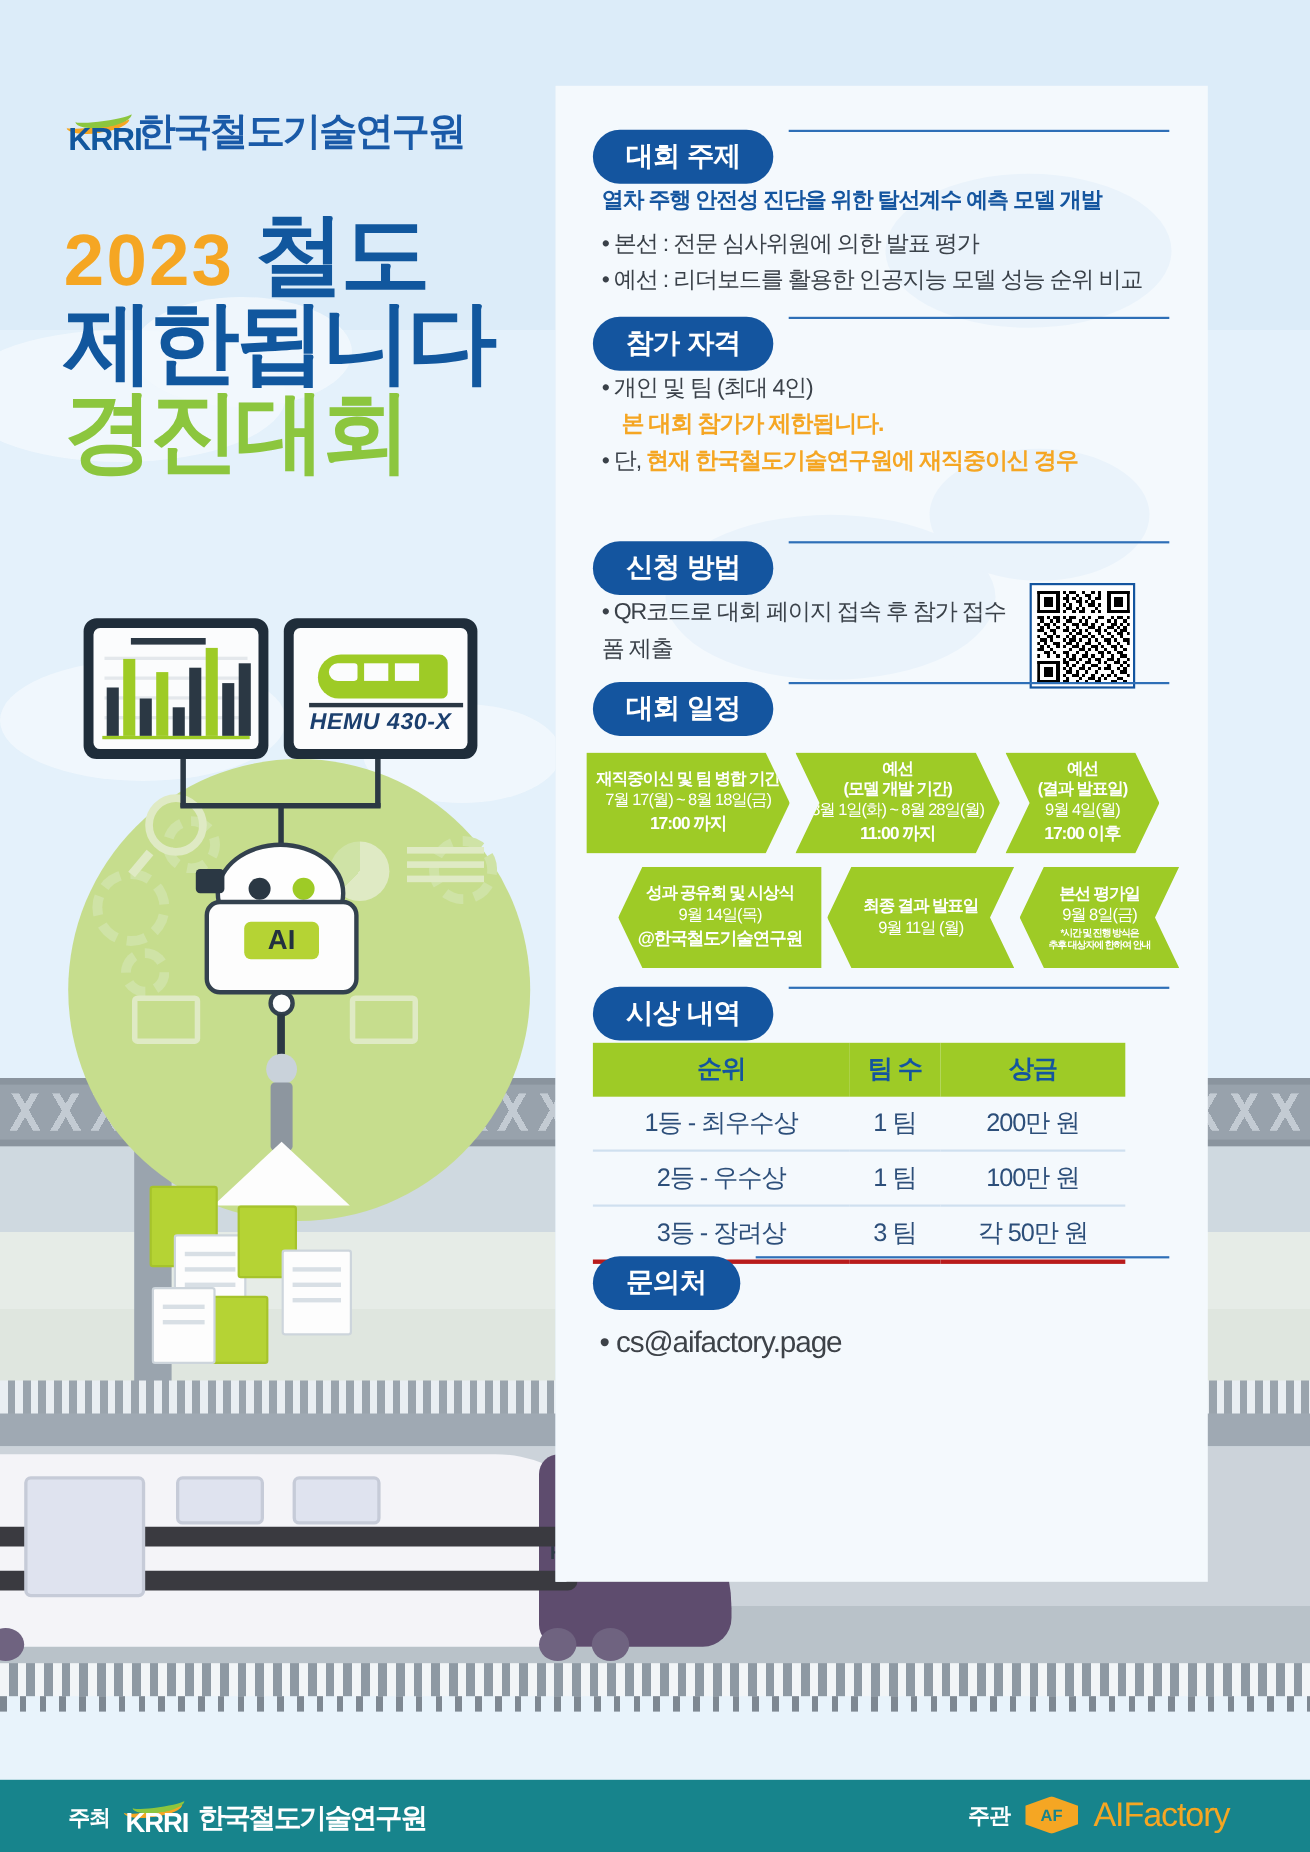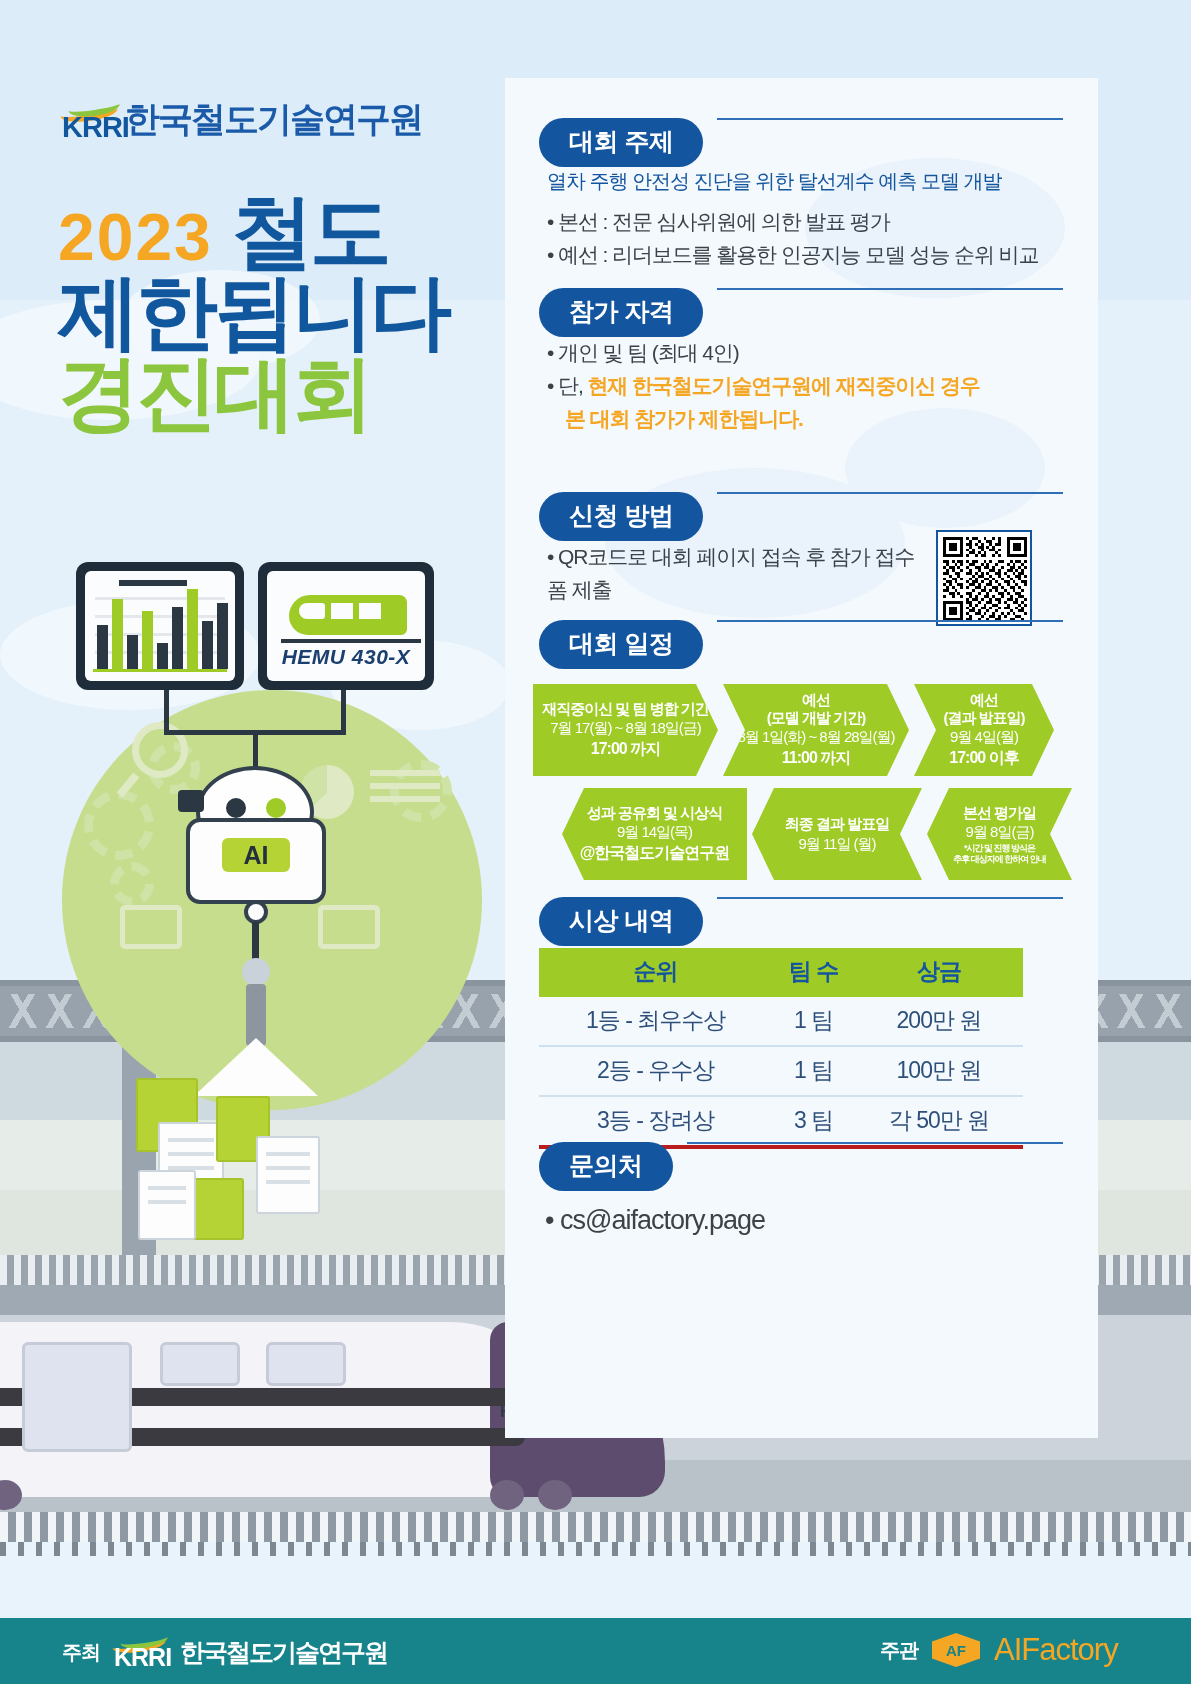--- a/index.html
+++ b/index.html
@@ -96,21 +96,21 @@
            background:#f4f9fd; }
   .panel-edge { position:absolute; left:505px; top:78px; width:10px; height:1360px; background:#dceaf6;}
   .panel-cloud { position:absolute; background:#eaf3fb; border-radius:50%; }
 
   .sec { position:absolute; left:34px; display:flex; width:524px; }
   .pill { background:#14559f; color:#fff; font-weight:bold; font-size:25px;
           border-radius:26px; padding:7px 30px 9px; letter-spacing:-0.5px; white-space:nowrap; }
   .rule { flex:1; height:2px; background:#2e6fb7; margin-left:14px; }
 
   .body-txt { position:absolute; left:42px; width:520px; color:#333b44; }
-  .lead { font-weight:normal; font-size:20px; color:#14559f; letter-spacing:-1px; margin-bottom:10px;}
+  .lead { font-weight:bold; font-size:20px; color:#14559f; letter-spacing:-1px; margin-bottom:10px;}
   .li { font-size:21px; line-height:1.58; letter-spacing:-1.1px; color:#3a4149; }
   .li .orange { color:#f5a623; font-weight:bold; }
 
   
   .qr { position:absolute; left:936px; top:530px; width:96px; height:96px;
         background:#fff; border:2px solid #14559f; padding:5px; }
   .qr svg { display:block; }
 
   
   .chev-row { position:absolute; left:533px; display:flex; gap:5px; }
@@ -322,22 +322,22 @@
     <div class="li">• <span>본선 : 전문 심사위원에 의한 발표 평가</span></div>
     <div class="li">• <span>예선 : 리더보드를 활용한 인공지능 모델 성능 순위 비교</span></div>
   </div>
 
   <div class="sec" style="top:288px;left:539px;">
     <div class="pill">참가 자격</div>
     <div class="rule"></div>
   </div>
   <div class="body-txt" style="top:336px;left:547px;">
     <div class="li">• <span>개인 및 팀 (최대 4인)</span></div>
+    <div class="li" style="padding-left:18px;"><span class="orange">본 대회 참가가 제한됩니다.</span></div>
     <div class="li">• <span>단, </span><span class="orange">현재 한국철도기술연구원에 재직중이신 경우</span></div>
-    <div class="li" style="padding-left:18px;"><span class="orange">본 대회 참가가 제한됩니다.</span></div>
   </div>
 
   <div class="sec" style="top:492px;left:539px;">
     <div class="pill">신청 방법</div>
     <div class="rule"></div>
   </div>
   <div class="body-txt" style="top:540px;left:547px;width:380px;">
     <div class="li">• <span>QR코드로 대회 페이지 접속 후 참가 접수폼 제출</span></div>
   </div>
 
@@ -600,21 +600,21 @@
     <div class="chev r mid" style="width:140px;">
       <div class="t1" style="white-space:pre-line;">예선
 (결과 발표일)</div>
       <div class="t2">9월 4일(월)</div>
       <div class="t3">17:00 이후</div>
     </div>
   </div>
 
   <div class="chev-row" style="top:788px;left:562px;">
     <div class="chev l" style="width:185px;">
-      <div class="t1" style="white-space:pre-line;">성과 공유회 및 시상식</div>
+      <div class="t1" style="white-space:pre-line;font-family:Liberation Serif, serif;">성과 공유회 및 시상식</div>
       <div class="t2">9월 14일(목)</div>
       <div class="t3">@한국철도기술연구원</div>
     </div>
     <div class="chev l mid" style="width:170px;">
       <div class="t1" style="white-space:pre-line;">최종 결과 발표일</div>
       <div class="t2">9월 11일 (월)</div>
     </div>
     <div class="chev l mid" style="width:145px;">
       <div class="t1" style="white-space:pre-line;">본선 평가일</div>
       <div class="t2">9월 8일(금)</div>

